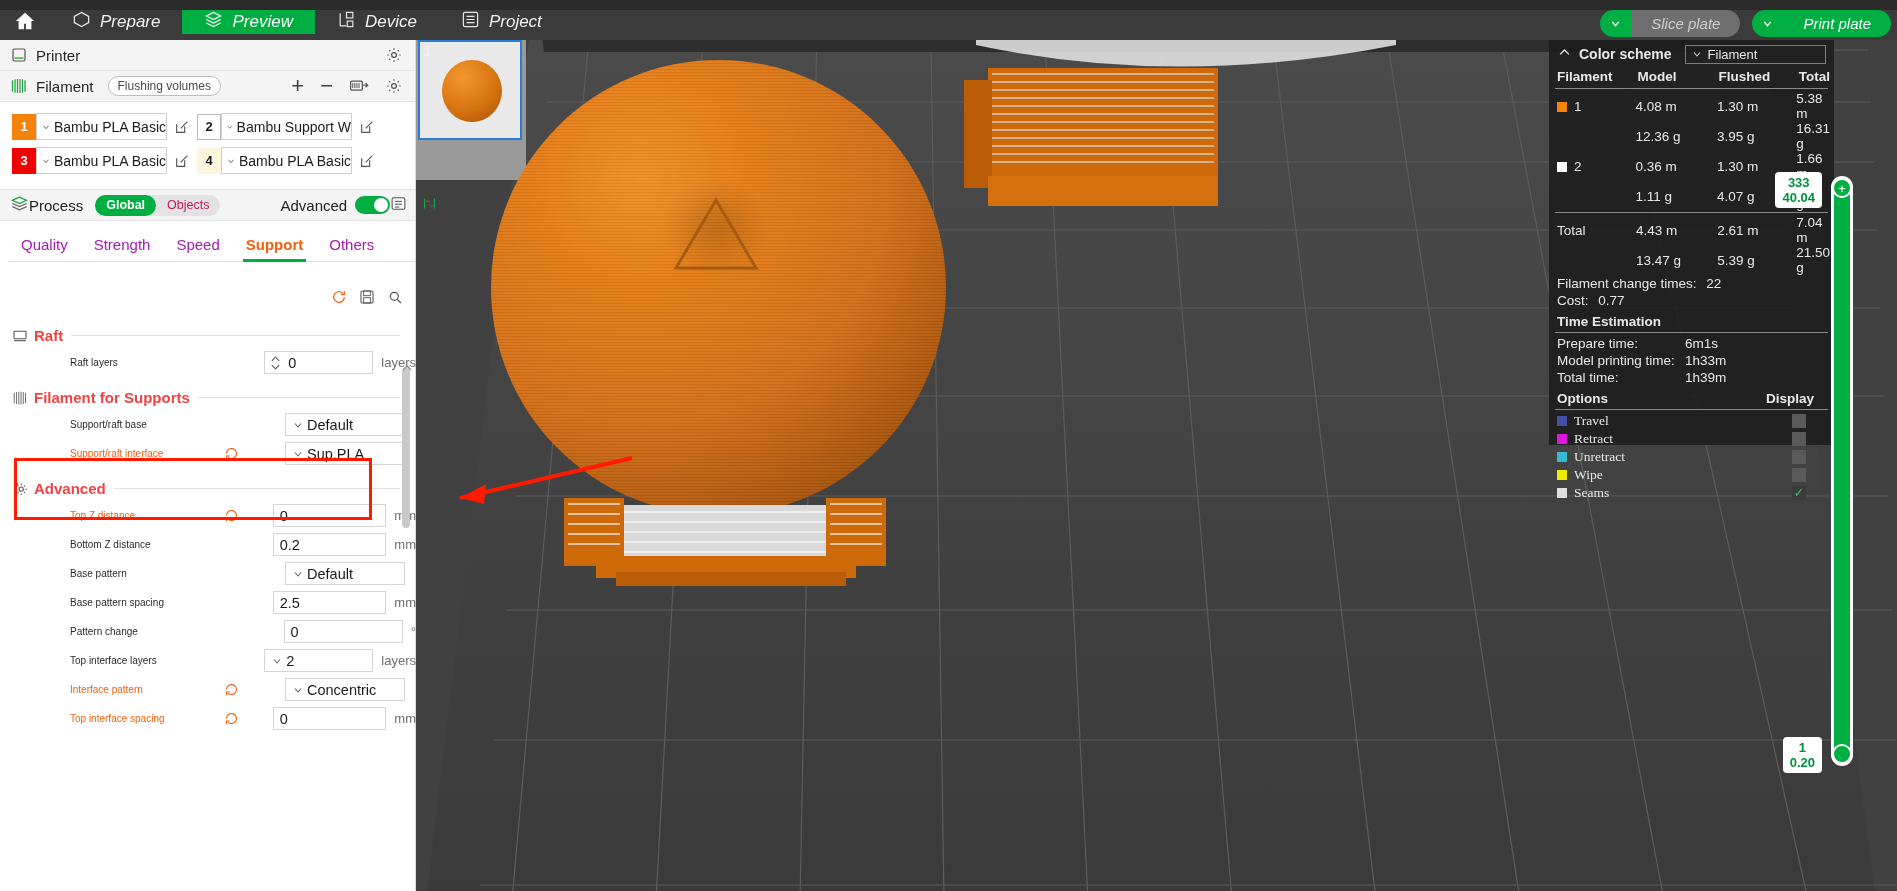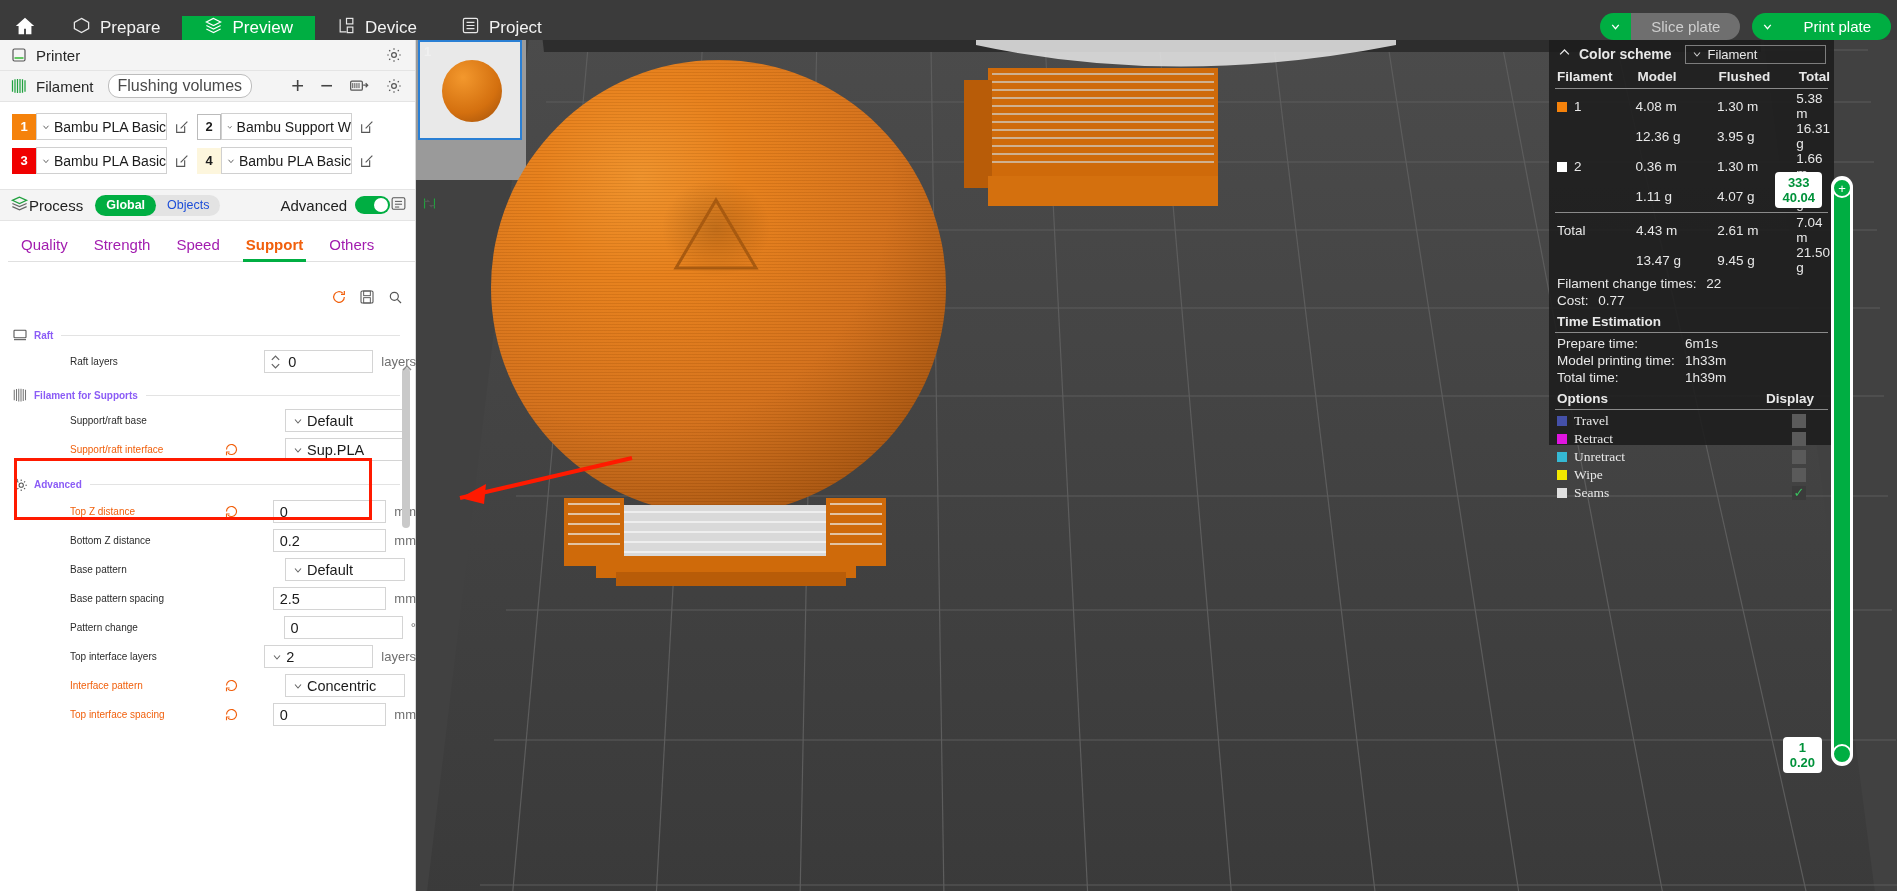--- a/index.html
+++ b/index.html
@@ -6,22 +6,22 @@
   html,body { width:1897px; height:891px; overflow:hidden; }
   body {
     font-family: "Liberation Sans", sans-serif;
     background:#2b2b2b;
     font-size:15px;
     color:#222;
   }
   #app { position:relative; width:1897px; height:891px; }
 
   
-  .topbar { position:absolute; left:0; top:0; width:1897px; height:40px;
-            background:#3b3b3b; display:flex; align-items:flex-end; }
+  .topbar { position:absolute; left:0; top:10px; width:1897px; height:40px;
+            background:#3b3b3b; display:flex; align-items:flex-start;font-style:italic; }
   .home-btn { width:50px; display:flex; align-items:center; justify-content:center;
               background:#3b3b3b; cursor:pointer; }
   .tabbtn { display:flex; align-items:center; gap:9px; padding:0 22px; color:#f2f2f2;
             font-size:17px; cursor:pointer; }
   .tabbtn.active { background:#00ae42; color:#fff; }
   .topbar-right { margin-left:auto; display:flex; align-items:center; gap:0px; padding-right:6px; }
   .split-btn { display:flex; align-items:center; height:27px; border-radius:14px; overflow:hidden;
                margin-left:12px; }
   .split-caret { width:31px; height:27px; background:#00ae42; display:flex; align-items:center;
                  justify-content:center; cursor:pointer; }
@@ -30,39 +30,39 @@
   .slice-plate { background:#6f6f6f; color:#cfcfcf; }
   .print-plate { background:#00ae42; color:#ffffff; }
 
   
   .leftpanel { position:absolute; left:0; top:40px; width:416px; height:851px;
                background:#ffffff; border-right:1px solid #d8d8d8; }
   .row-head { height:31px; display:flex; align-items:center; padding:0 10px;
               background:#f4f4f4; border-bottom:1px solid #e4e4e4; }
   .row-head .ic { width:26px; display:flex; align-items:center; }
   .row-head .lbl { font-size:15px; color:#262626; }
-  .pill { border:1px solid #bdbdbd; border-radius:11px; font-size:16px; color:#4a4a4a;
+  .pill { border:1px solid #bdbdbd; border-radius:11px; font-size:12px; color:#4a4a4a;
           padding:2px 9px; margin-left:14px; background:#fff; cursor:pointer;}
   .head-actions { margin-left:auto; display:flex; align-items:center; gap:16px; padding-right:2px;}
   .head-actions span { cursor:pointer; display:flex; align-items:center; }
 
   .filrows { padding:11px 12px 8px 12px; }
   .filrow { display:flex; align-items:center; margin-bottom:7px; }
   .fil-num { width:24px; height:26px; display:flex; align-items:center; justify-content:center;
              font-size:13px; font-weight:bold; }
   .fil-sel { width:131px; height:27px; border:1px solid #d0d0d0; background:#fff;
              display:flex; align-items:center; gap:3px; padding-left:4px; font-size:14px;
              color:#1b1b1b; cursor:pointer; overflow:hidden; white-space:nowrap; }
   .fil-edit { width:30px; display:flex; align-items:center; justify-content:center; cursor:pointer;}
 
   .proc-head { height:32px; display:flex; align-items:center; padding:0 10px;
                background:#f4f4f4; border-top:1px solid #e4e4e4; border-bottom:1px solid #e4e4e4;}
   .seg { display:flex; background:#e3e3e3; border-radius:12px; margin-left:12px; height:21px; }
   .seg div { font-size:12.5px; padding:0 11px; display:flex; align-items:center; cursor:pointer;
-             border-radius:12px; color:#1d4ed8;}
+             border-radius:12px; color:#be185d;}
   .seg div.on { background:#00ae42; color:#fff; font-weight:bold; }
   .adv-wrap { margin-left:60px; display:flex; align-items:center; gap:8px; font-size:15px;}
   .toggle { width:35px; height:18px; border-radius:10px; background:#00ae42; position:relative;
             cursor:pointer;}
   .toggle::after{content:"";position:absolute;right:2px;top:2px;width:14px;height:14px;
             border-radius:50%;background:#fff;}
   .proc-head-icons{margin-left:auto;display:flex;gap:14px;padding-right:2px;}
 
   .preset { margin:10px 12px 0 12px; height:28px; border:1px solid #d0d0d0; background:#fff;
             display:flex; align-items:center; gap:4px; padding-left:5px; font-size:15px; }
@@ -72,21 +72,21 @@
   .tabs { display:flex; gap:0; margin:10px 0 0 8px; border-bottom:1px solid #e0e0e0; }
   .tabs div { padding:5px 13px 8px 13px; font-size:15px; color:#a21caf; cursor:pointer;
               position:relative;}
   .tabs div.on { color:#f1600d; font-weight:bold; }
   .tabs div.on::after{content:"";position:absolute;left:10px;right:10px;bottom:-1px;height:3px;
               background:#00ae42;}
 
   .scrollarea{ position:absolute; left:0; top:275px; width:416px; height:576px; overflow:hidden;}
   .grp { display:flex; align-items:center; margin:12px 0 4px 12px; }
   .grp .gi { width:22px; display:flex; align-items:center;}
-  .grp .gt { font-size:10px; font-weight:bold; color:#8b5cf6; white-space:nowrap;}
+  .grp .gt { font-size:15px; font-weight:bold; color:#ef4444; white-space:nowrap;}
   .grp .gl { flex:1; height:1px; background:#e3e3e3; margin-left:8px; margin-right:16px;}
 
   .prow{ display:flex; align-items:center; height:29px; padding-left:28px; position:relative;}
   .prow .plabel{ font-size:10px; color:#2b2b2b; width:215px;margin-left:42px; }
   .prow .plabel.mod{ color:#f1600d; }
   .prow .reset{ position:absolute; left:222px; width:18px; display:flex; justify-content:center;}
   .field{ width:120px; height:23px; border:1px solid #d4d4d4; background:#fff; display:flex;
           align-items:center; font-size:14.5px; color:#1b1b1b; padding-left:6px; gap:3px;}
   .unit{ font-size:13px; color:#6f6f6f; margin-left:8px; }
   .spin{ display:flex; flex-direction:column; margin-right:4px; margin-left:-1px;}
@@ -397,21 +397,21 @@
         <tbody>
             <tr>
           <td style="width:82px">Total</td>
           <td style="width:84px">4.43 m</td>
           <td style="width:82px">2.61 m</td>
           <td>7.04 m</td>
         </tr>
         <tr>
           <td></td>
           <td>13.47 g</td>
-          <td>9.45 g</td>
+          <td>5.39 g</td>
           <td>21.50 g</td>
         </tr>
       </tbody>
         </table>
 
       <div class="kv">
         <span>Filament change times:</span>
         <span style="margin-left:6px">22</span>
       </div>
       <div class="kv">

